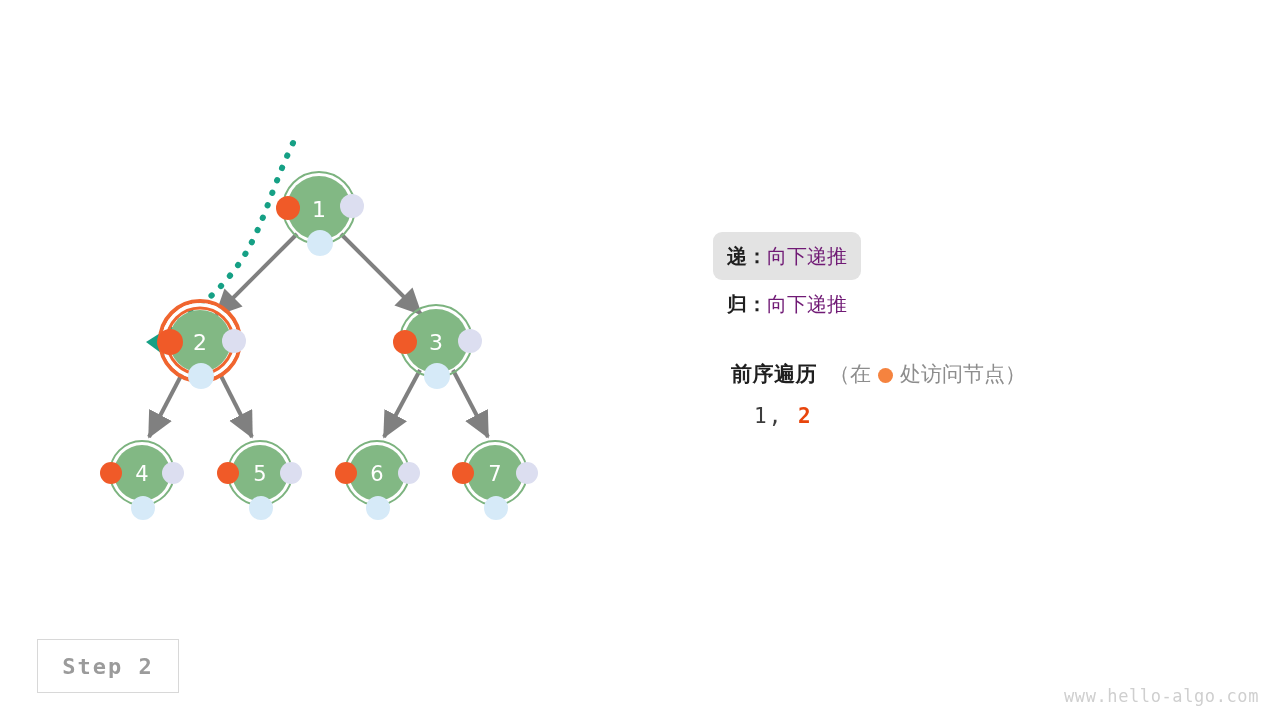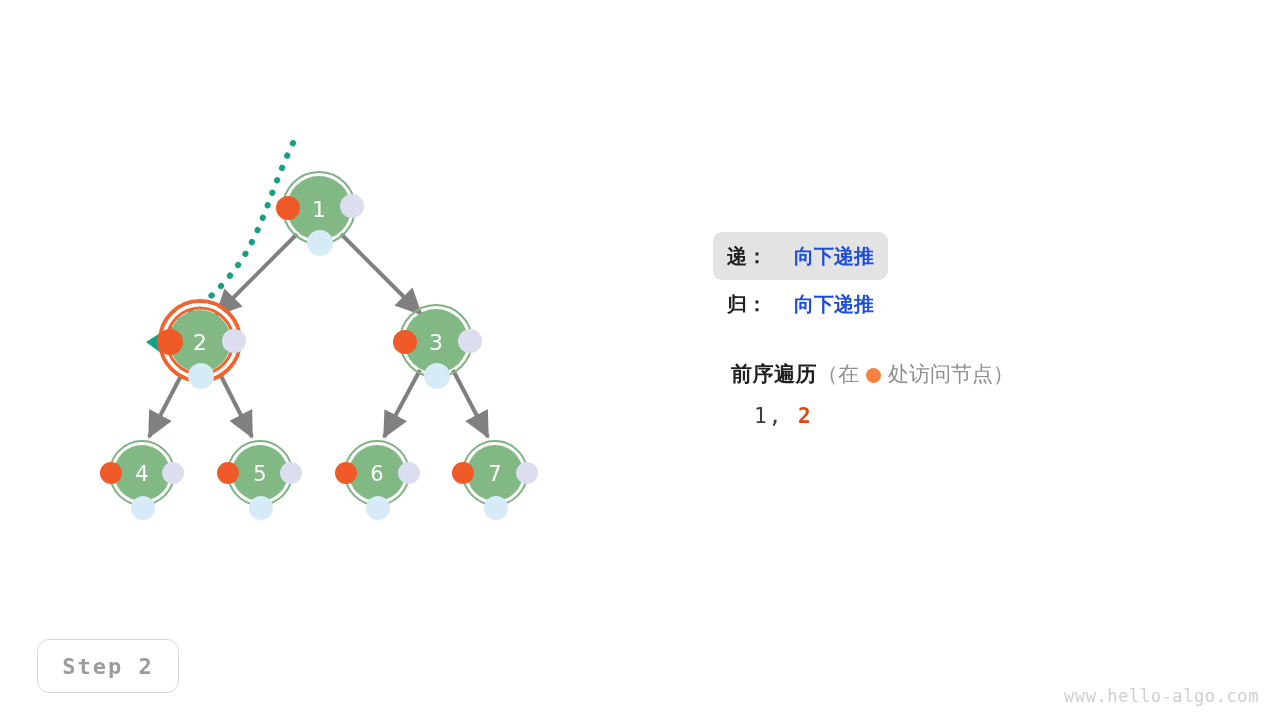--- a/index.html
+++ b/index.html
@@ -58,23 +58,22 @@
     border-radius: 9px;
     padding: 0 14px;
     margin-left: -14px;
     width: max-content;
   }
   .legend-key {
     font-weight: bold;
     color: #1f1f1f;
   }
   .legend-val {
-    font-weight: bold;
-    color: #1d4ed8;
-    margin-left: 27px;
+    font-weight: normal;
+    color: #701a75;
   }
 
   .traverse-block {
     position: absolute;
     left: 731px;
     top: 360px;
     width: 520px;
   }
   .traverse-title {
     display: flex;
@@ -83,20 +82,21 @@
     white-space: nowrap;
   }
   .traverse-title .bold {
     font-weight: bold;
     color: #1f1f1f;
     letter-spacing: 0.5px;
   }
   .traverse-title .paren {
     color: #8d8d8d;
     font-weight: normal;
+    margin-left: 12px;
   }
   .dot-inline {
     display: inline-block;
     width: 15px;
     height: 15px;
     border-radius: 50%;
     background: #f5833f;
     margin: 0 7px;
     vertical-align: middle;
   }
@@ -111,21 +111,21 @@
   .seq .cur  { color: #e8450c; font-weight: bold; }
 
   
   .step-badge {
     position: absolute;
     left: 37px;
     top: 639px;
     width: 142px;
     height: 54px;
     border: 1px solid #d8d8d8;
-    border-radius: 12px;
+    border-radius: 0;
     display: flex;
     align-items: center;
     justify-content: center;
     box-sizing: border-box;
   }
   .step-badge span {
     font-family: "DejaVu Sans Mono", "Liberation Mono", monospace;
     font-size: 22px;
     font-weight: bold;
     color: #9b9b9b;

